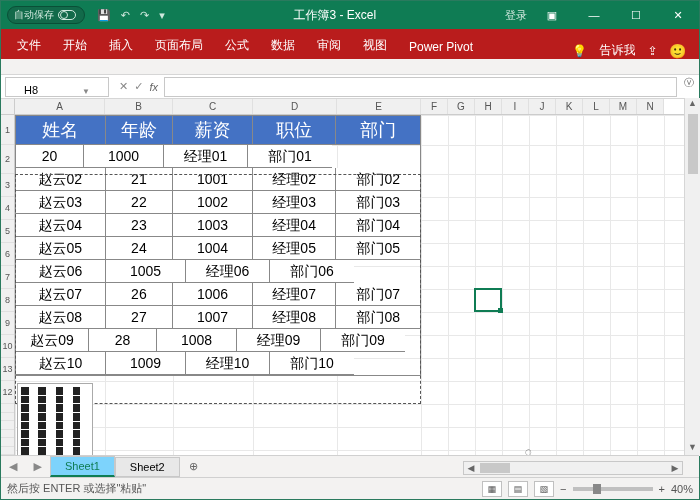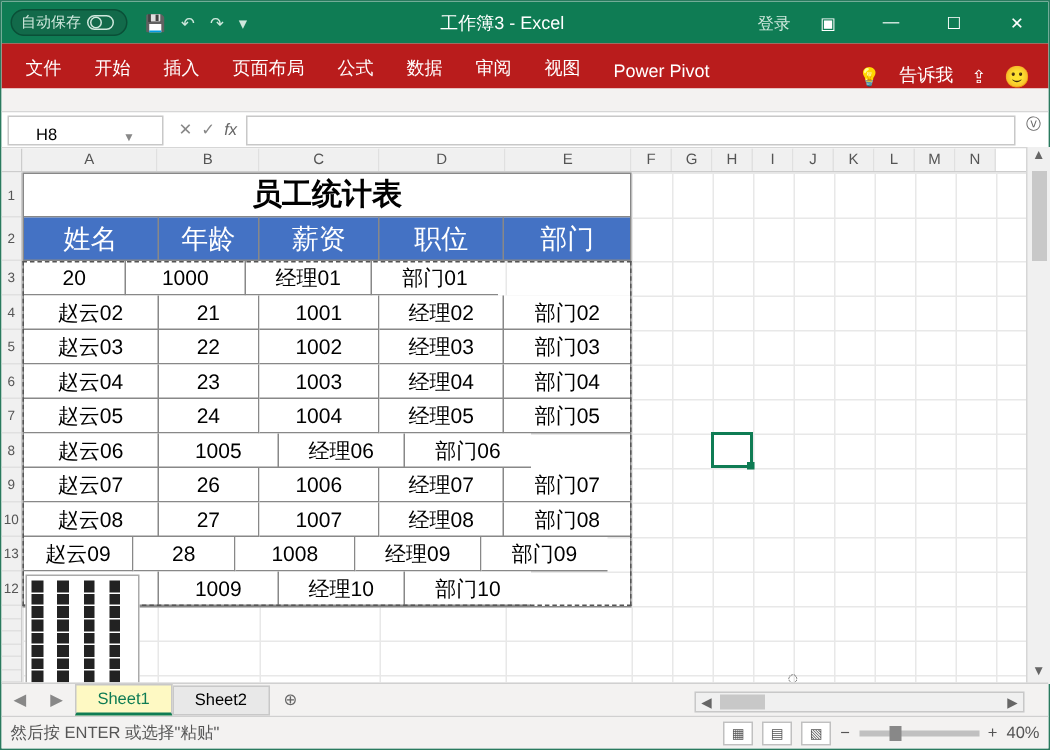--- a/index.html
+++ b/index.html
@@ -48,21 +48,21 @@
 .td:last-child{border-right:none}
 .selected-cell{position:absolute;border:2px solid #0f7c54;background:#fff}
 .sel-handle{position:absolute;right:-3px;bottom:-3px;width:5px;height:5px;background:#0f7c54}
 .marquee{position:absolute;border:1px dashed #555}
 .qr{position:absolute;left:2px;bottom:-4px;width:76px;height:76px;background:#fff;border:1px solid #aaa;display:grid;grid-template-columns:repeat(8,1fr);grid-template-rows:repeat(8,1fr);gap:1px;padding:3px}
 .qr div{background:#222}
 .qr div:nth-child(2n){background:#fff}
 .sheet-tabs{height:22px;background:#f3f2f1;border-top:1px solid #d0d0d0;display:flex;align-items:center;font-size:11px;position:relative}
 .tab-nav{padding:0 8px;color:#888;cursor:pointer}
 .sheet-tab{padding:3px 14px;border:1px solid #c8c8c8;background:#fff;cursor:pointer}
-.sheet-tab.active{border-bottom:2px solid #0f7c54;color:#0f7c54;background:#fef9c3}
+.sheet-tab.active{border-bottom:2px solid #0f7c54;color:#0f7c54;background:#7dd3fc}
 .sheet-tab.inactive{background:#e8e8e8}
 .add-sheet{width:20px;height:18px;display:flex;align-items:center;justify-content:center;color:#666;margin-left:4px;cursor:pointer}
 .hscroll{position:absolute;right:16px;bottom:2px;width:220px;height:14px;background:#f0f0f0;border:1px solid #c8c8c8;display:flex;align-items:center}
 .hscroll .thumb{width:30px;height:10px;background:#c8c8c8;margin-left:2px}
 .hscroll .arr{width:14px;text-align:center;font-size:9px;color:#666}
 .statusbar{height:22px;background:#f3f2f1;border-top:1px solid #d0d0d0;display:flex;align-items:center;font-size:11px;color:#555;padding:0 6px}
 .statusbar .right{margin-left:auto;display:flex;align-items:center;gap:6px}
 .viewbtn{width:20px;height:16px;border:1px solid #c0c0c0;background:#fff;display:flex;align-items:center;justify-content:center;font-size:9px}
 .zoom-slider{width:80px;height:4px;background:#c0c0c0;position:relative}
 .zoom-slider::after{content:"";position:absolute;left:20px;top:-3px;width:8px;height:10px;background:#888}
@@ -195,21 +195,20 @@
             <div class="hline" style="top: 174px;"></div>
             <div class="hline" style="top: 197px;"></div>
             <div class="hline" style="top: 220px;"></div>
             <div class="hline" style="top: 243px;"></div>
             <div class="hline" style="top: 266px;"></div>
             <div class="hline" style="top: 289px;"></div>
             <div class="hline" style="top: 312px;"></div>
             <div class="hline" style="top: 335px;"></div>
           </div>
         <div class="table-ov" id="table-ov" style="width: 406px;">
-          <div class="table-title">员工统计表</div>
           <div class="table-hdr" id="table-hdr">
               <div class="th" style="width: 90px;">姓名</div>
               <div class="th" style="width: 68px;">年龄</div>
               <div class="th" style="width: 80px;">薪资</div>
               <div class="th" style="width: 84px;">职位</div>
               <div class="th" style="width: 84px;">部门</div>
             </div>
           <div class="table-body" id="table-body">
               <div class="tr">
                 <div class="td" style="width: 68px;">20</div>

